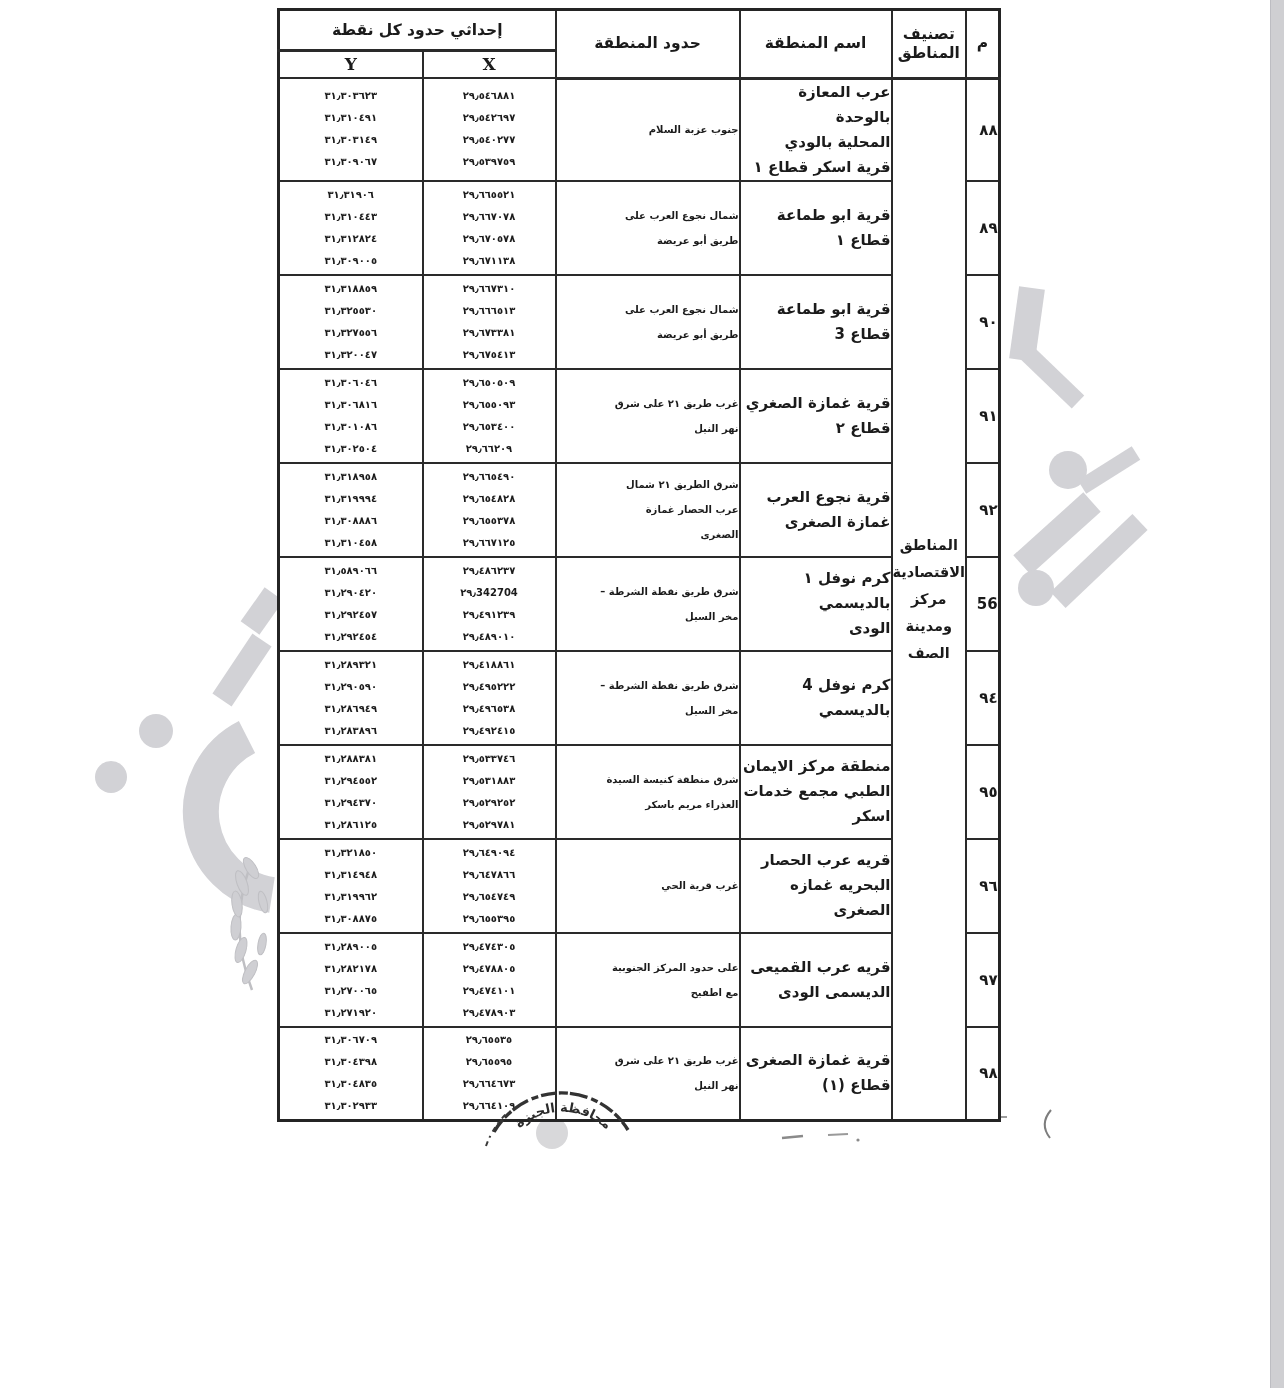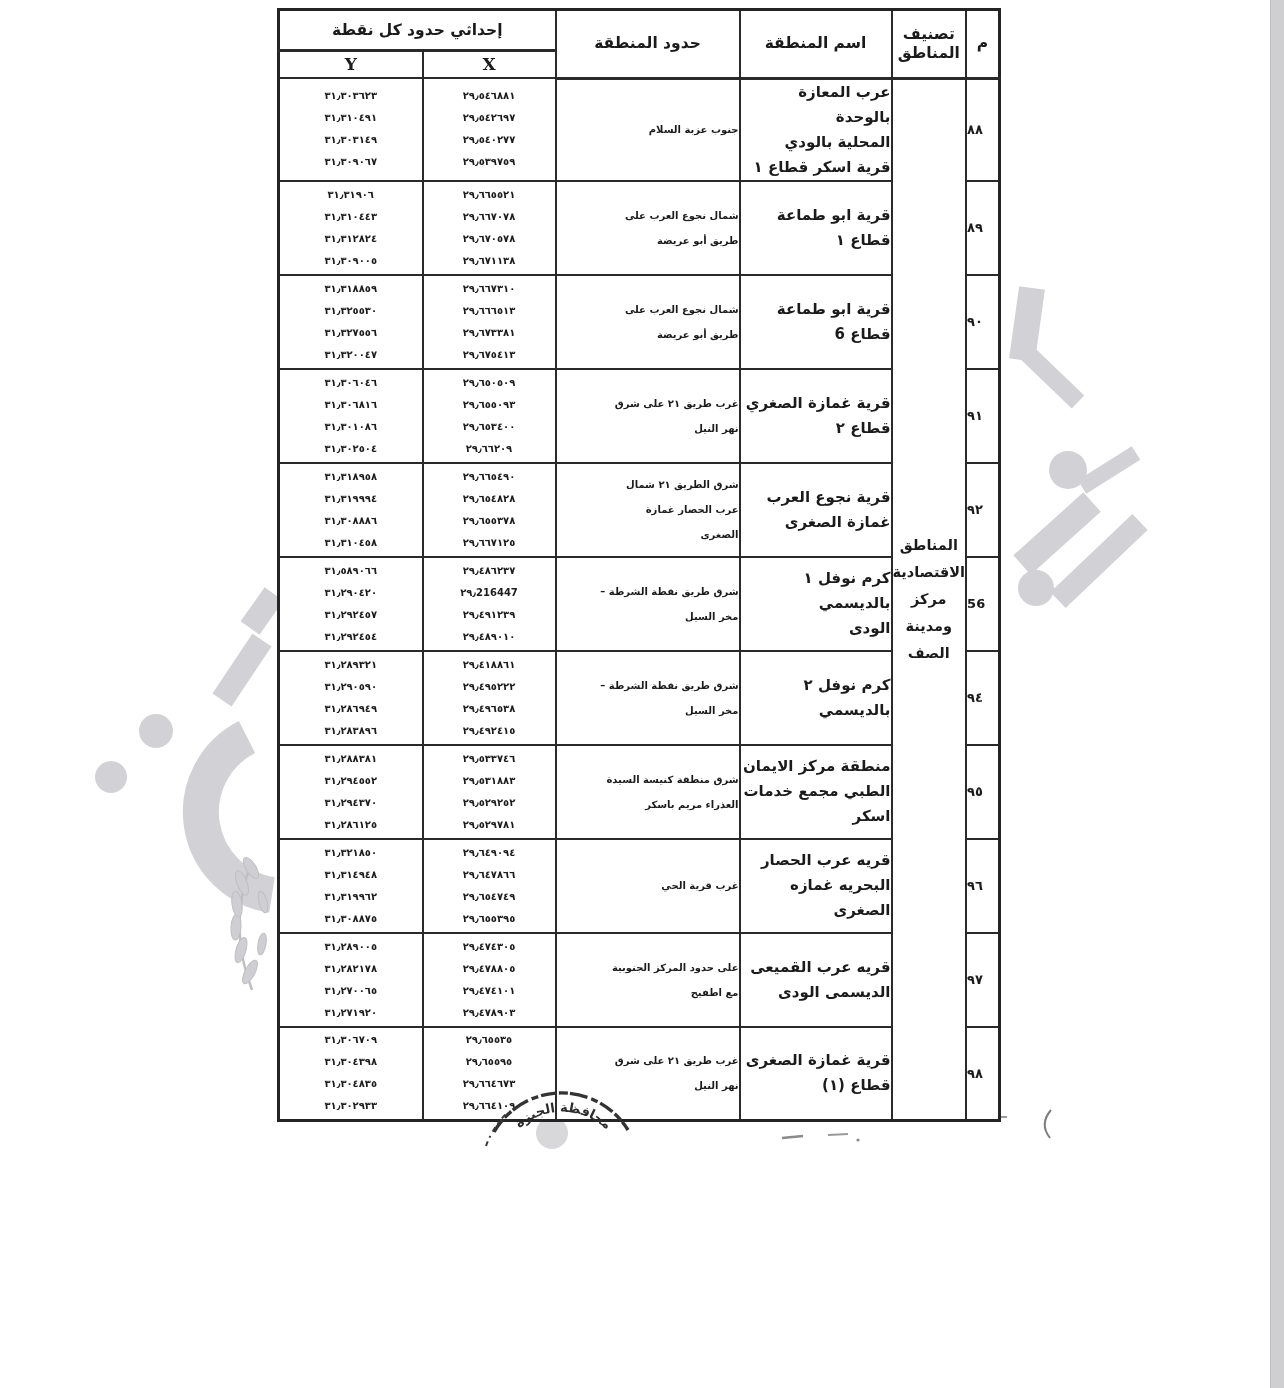--- a/index.html
+++ b/index.html
@@ -18,21 +18,21 @@
     border:3px solid #242424;
   }
   table.doc th,table.doc td{
     border:2px solid #2a2a2a;color:#1b1b1b;vertical-align:middle;
     font-weight:bold;padding:0;overflow:hidden;
   }
   thead th{font-size:15.5px;line-height:19px;white-space:pre-line;text-align:center;}
   th.h-coords{height:38px;}
   th.h-xy{height:25px;font-family:"DejaVu Serif",serif;font-size:17px;border-bottom:3px solid #242424;}
   thead tr:first-child th{border-bottom-width:3px;}
-  td.c-no{font-size:13px;text-align:left;}
+  td.c-no{font-size:15px;text-align:right;}
   td.c-class{font-size:14.5px;text-align:center;line-height:27px;white-space:pre-line;}
   td.c-name{font-size:15px;line-height:25px;white-space:pre-line;}
   td.c-bounds{font-size:10px;text-align:right;padding-right:9px;padding-left:4px;line-height:25px;white-space:pre-line;}
   td.c-x,td.c-y{font-size:10px;text-align:center;line-height:22px;letter-spacing:1px;white-space:pre-line;}
   tbody tr{height:94px;}
   
   #stamp{position:absolute;left:478px;top:1084px;z-index:3;}
   
   #scan-marks{position:absolute;left:0;top:0;z-index:2;}
   #dbl-line{position:absolute;left:694px;top:1116px;width:313px;height:2px;background:#4a4a4a;opacity:.55;z-index:0;}
@@ -127,21 +127,21 @@
 ٢٩٫٦٦٧٠٧٨
 ٢٩٫٦٧٠٥٧٨
 ٢٩٫٦٧١١٣٨</td>
         <td class="c-y">٣١٫٣١٩٠٦
 ٣١٫٣١٠٤٤٣
 ٣١٫٣١٢٨٢٤
 ٣١٫٣٠٩٠٠٥</td>
       </tr>
       <tr>
         <td class="c-no">٩٠</td>
-        <td class="c-name">قرية ابو طماعة قطاع 6</td>
+        <td class="c-name">قرية ابو طماعة قطاع 3</td>
         <td class="c-bounds">شمال نجوع العرب على
 طريق أبو عريضة</td>
         <td class="c-x">٢٩٫٦٦٧٣١٠
 ٢٩٫٦٦٦٥١٣
 ٢٩٫٦٧٣٣٨١
 ٢٩٫٦٧٥٤١٣</td>
         <td class="c-y">٣١٫٣١٨٨٥٩
 ٣١٫٣٢٥٥٣٠
 ٣١٫٣٢٧٥٥٦
 ٣١٫٣٢٠٠٤٧</td>
@@ -177,31 +177,31 @@
 ٣١٫٣٠٨٨٨٦
 ٣١٫٣١٠٤٥٨</td>
       </tr>
       <tr>
         <td class="c-no">56</td>
         <td class="c-name">كرم نوفل ١ بالديسمي
 الودى</td>
         <td class="c-bounds">شرق طريق نقطة الشرطة –
 مخر السيل</td>
         <td class="c-x">٢٩٫٤٨٦٢٣٧
-٢٩٫216447
+٢٩٫342704
 ٢٩٫٤٩١٢٣٩
 ٢٩٫٤٨٩٠١٠</td>
         <td class="c-y">٣١٫٥٨٩٠٦٦
 ٣١٫٢٩٠٤٢٠
 ٣١٫٢٩٢٤٥٧
 ٣١٫٢٩٢٤٥٤</td>
       </tr>
       <tr>
         <td class="c-no">٩٤</td>
-        <td class="c-name">كرم نوفل ٢ بالديسمي</td>
+        <td class="c-name">كرم نوفل 4 بالديسمي</td>
         <td class="c-bounds">شرق طريق نقطة الشرطة –
 مخر السيل</td>
         <td class="c-x">٢٩٫٤١٨٨٦١
 ٢٩٫٤٩٥٢٢٢
 ٢٩٫٤٩٦٥٣٨
 ٢٩٫٤٩٢٤١٥</td>
         <td class="c-y">٣١٫٢٨٩٣٢١
 ٣١٫٢٩٠٥٩٠
 ٣١٫٢٨٦٩٤٩
 ٣١٫٢٨٣٨٩٦</td>

